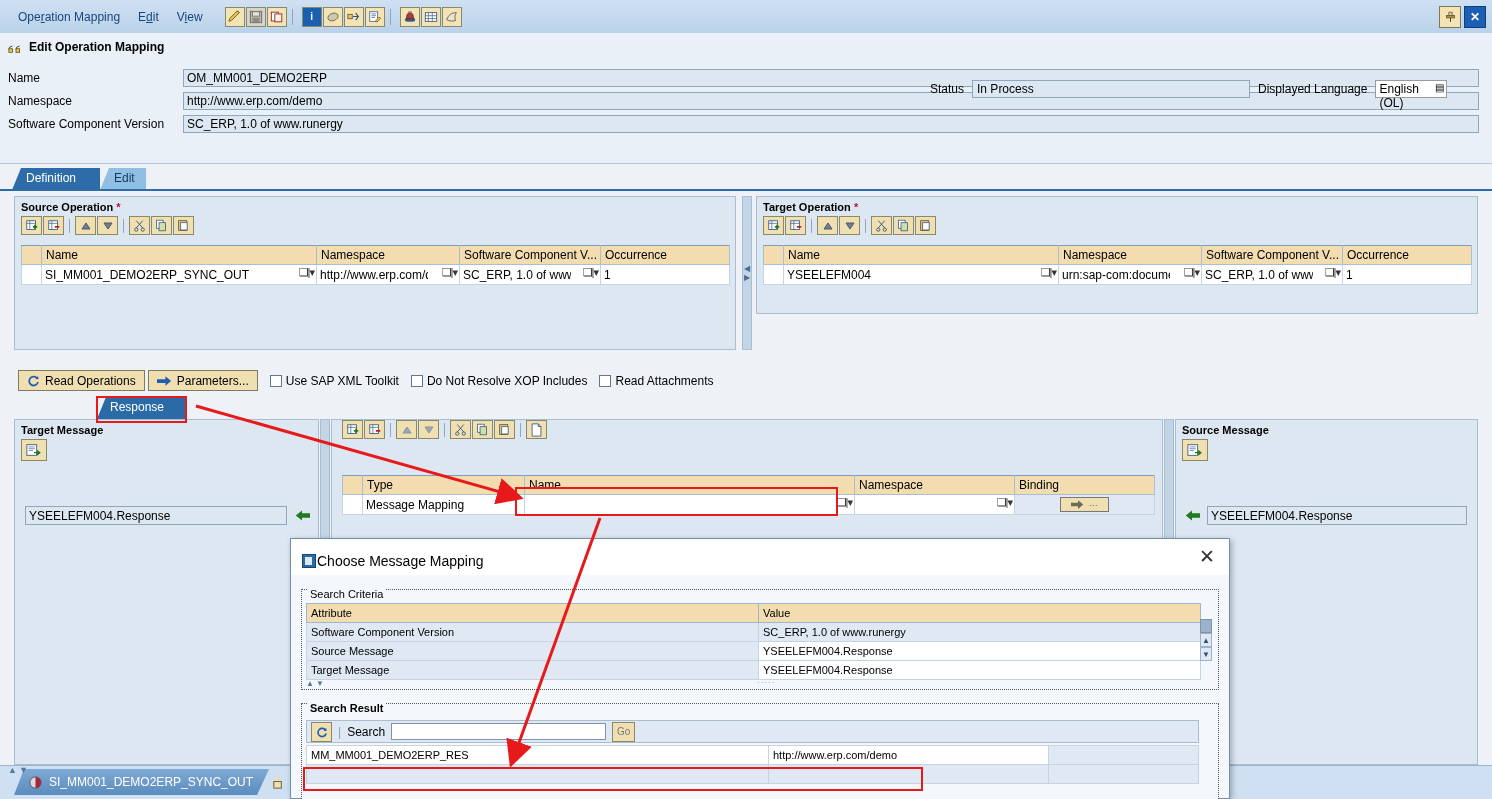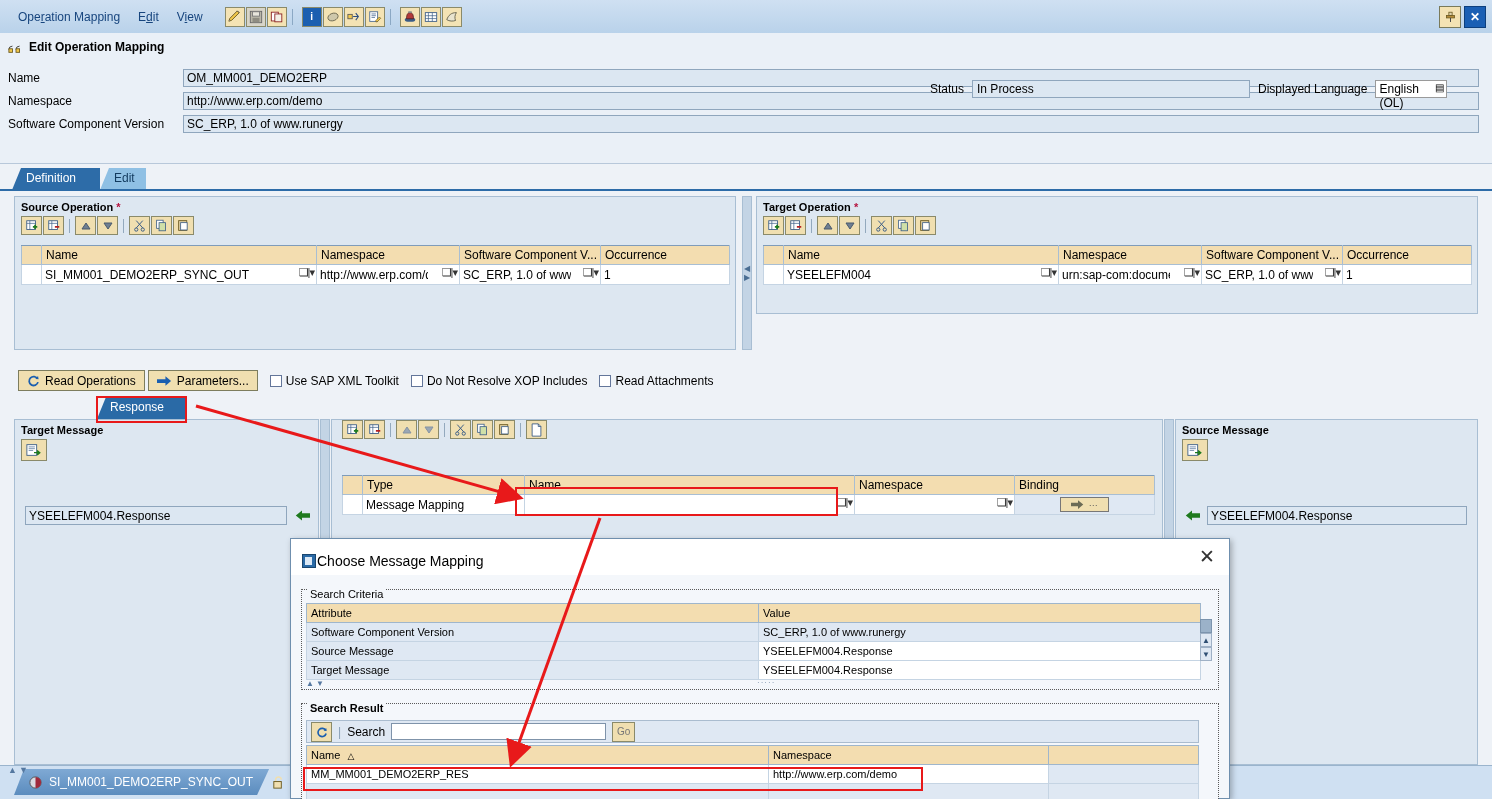--- a/index.html
+++ b/index.html
@@ -714,28 +714,20 @@
           <span class="go-btn">Go</span>
         </div>
         <div style="position:absolute;left:4px;top:41px;width:893px;">
           <table class="dgrid">
             <colgroup>
                 <col style="width:462px">
                 <col style="width:280px">
                 <col>
               </colgroup>
             <tbody>
-                <tr>
-              <th>
-                <span>Name</span>
-                <span style="font-size:9px;margin-left:4px;">△</span>
-              </th>
-              <th>Namespace</th>
-              <th></th>
-            </tr>
             <tr>
               <td class="white">MM_MM001_DEMO2ERP_RES</td>
               <td class="white">http://www.erp.com/demo</td>
               <td></td>
             </tr>
             <tr>
               <td></td>
               <td></td>
               <td></td>
             </tr>

